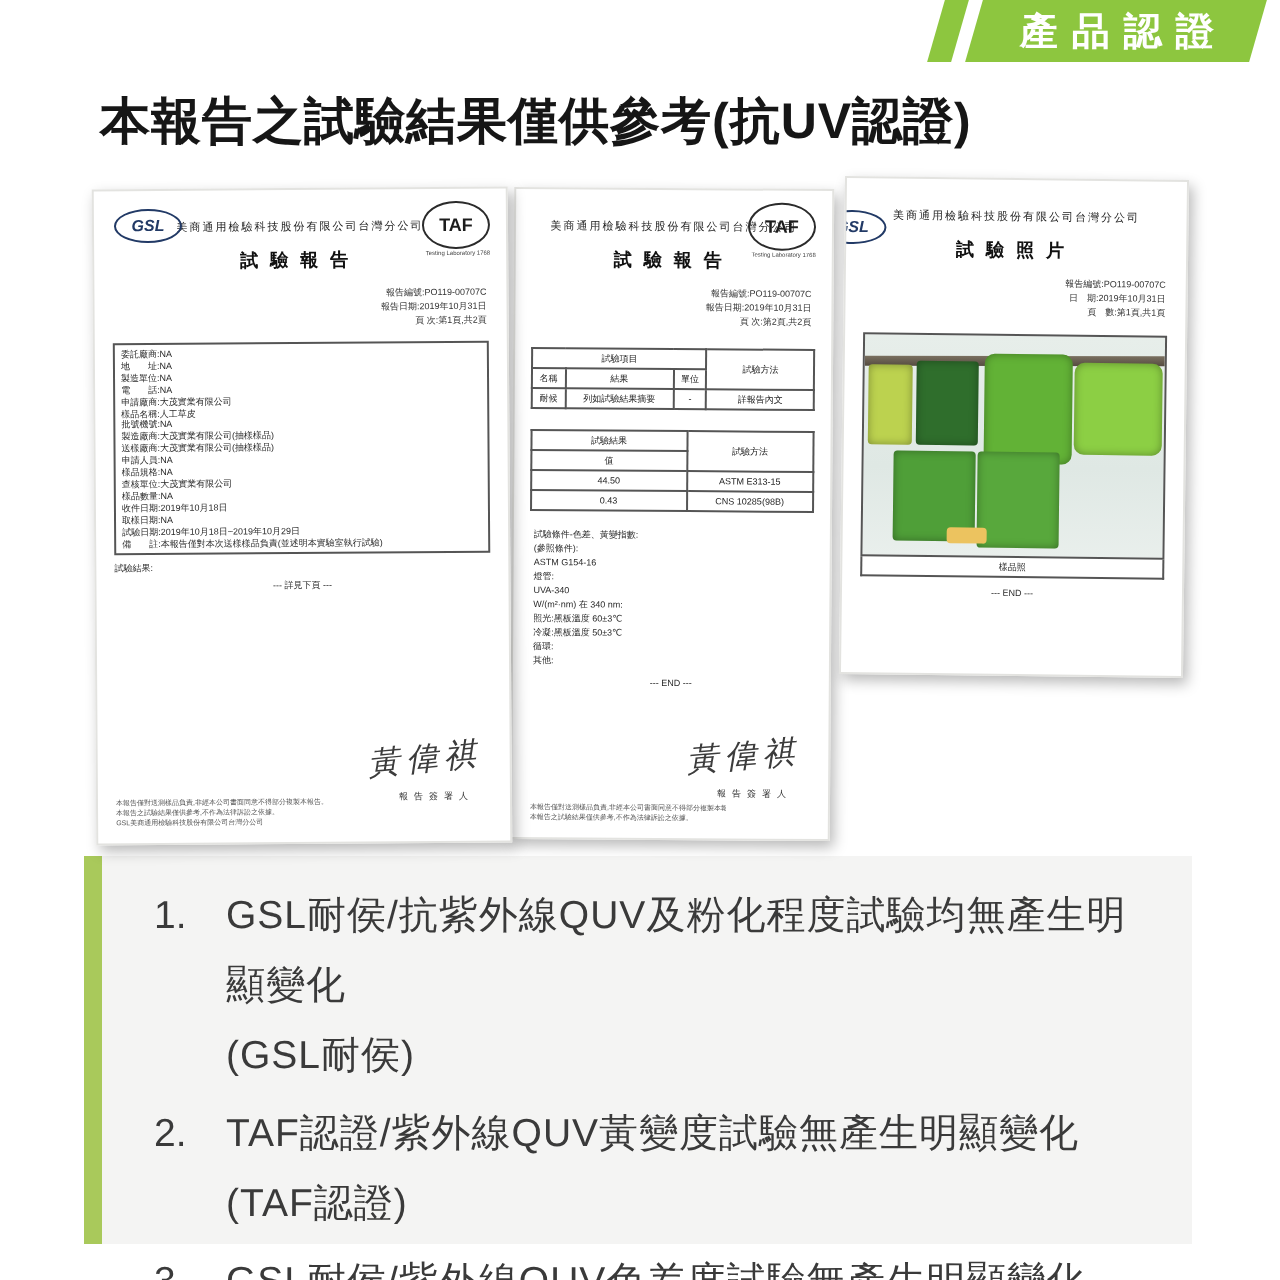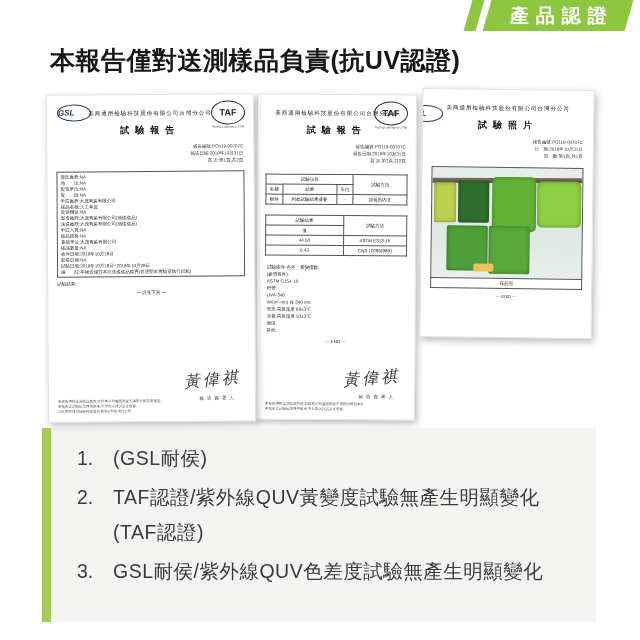--- a/index.html
+++ b/index.html
@@ -22,23 +22,23 @@
     letter-spacing:7px;padding-left:7px;white-space:nowrap;}
   
   .page-title{position:absolute;left:50px;top:44px;font-size:25px;font-weight:bold;color:#161616;letter-spacing:0.5px;}
   
   .doc{position:absolute;background:#fff;border:1px solid #e3e3e0;
     box-shadow:2px 3px 7px rgba(0,0,0,0.28);overflow:hidden;color:#222;}
   #doc1{left:47px;top:94px;width:206px;height:326px;transform:rotate(-0.4deg);z-index:3;}
   #doc2{left:256px;top:94px;width:158px;height:324px;transform:rotate(0.4deg);z-index:2;}
   #doc3{left:421px;top:89px;width:170px;height:247px;transform:rotate(0.7deg);z-index:2;}
   .gsl{position:absolute;left:10px;top:9px;width:32px;height:15px;border:1.5px solid #223a66;border-radius:50%;
-    display:flex;align-items:center;justify-content:flex-start;font-size:8px;font-weight:bold;font-style:italic;color:#223a66;}
+    display:flex;align-items:center;justify-content:center;font-size:8px;font-weight:bold;font-style:italic;color:#223a66;}
   .gsl-partial{left:-14px;top:16px;}
-  .taf{position:absolute;right:8px;top:6px;text-align:center;}
+  .taf{position:absolute;right:8px;top:6px;text-align:right;}
   .taf-oval{display:flex;align-items:center;justify-content:center;width:32px;height:22px;
     border:1.5px solid #2b2b2b;border-radius:50%;font-size:9px;font-weight:bold;color:#1c1c1c;}
   .taf-sub{display:block;font-size:3px;color:#444;margin-top:1px;line-height:1.2;}
   .company{margin-top:15px;text-align:center;font-size:5.5px;letter-spacing:1px;color:#1e1e1e;white-space:nowrap;}
   .doc-title{margin-top:7px;text-align:center;font-size:9px;font-weight:bold;letter-spacing:6px;color:#111;}
   .meta{margin-top:6px;padding-right:10px;text-align:right;}
   .meta > div{font-size:4.5px;line-height:7px;color:#333;display:block;}
   .cert-table{margin:7px 9px 0;border:1px solid #555;padding:2px 0;}
   .trow{font-size:4.5px;line-height:5.9px;padding-left:3px;color:#2a2a2a;white-space:nowrap;overflow:hidden;}
   .result-label{margin:4px 0 0 9px;font-size:4.5px;color:#2a2a2a;}
@@ -79,21 +79,21 @@
 </head>
 <body>
 
 <div class="banner-wrap">
   <div class="banner-sliver"></div>
   <div class="banner-main">
     <span class="banner-text">產品認證</span>
   </div>
 </div>
 
-<div class="page-title">本報告僅對送測樣品負責(抗UV認證)</div>
+<div class="page-title">本報告之試驗結果僅供參考(抗UV認證)</div>
 
 <div class="doc" id="doc1">
   <div class="gsl">
       <span>GSL</span>
     </div>
   <div class="taf">
     <span class="taf-oval">TAF</span>
     <span class="taf-sub">Testing Laboratory 1768</span>
   </div>
   <div class="company">美商通用檢驗科技股份有限公司台灣分公司</div>
@@ -240,20 +240,21 @@
   <div class="end-line">--- END ---</div>
 </div>
 
 <div class="notes">
   <div class="notes-bar"></div>
   <div class="notes-list">
 
       <div class="note-item">
         <div class="note-num">1.</div>
         <div class="note-body">
+          <div>GSL耐侯/抗紫外線QUV及粉化程度試驗均無產生明顯變化</div>
           <div>(GSL耐侯)</div>
         </div>
       </div>
 
       <div class="note-item">
         <div class="note-num">2.</div>
         <div class="note-body">
           <div>TAF認證/紫外線QUV黃變度試驗無產生明顯變化(TAF認證)</div>
           <div></div>
         </div>

